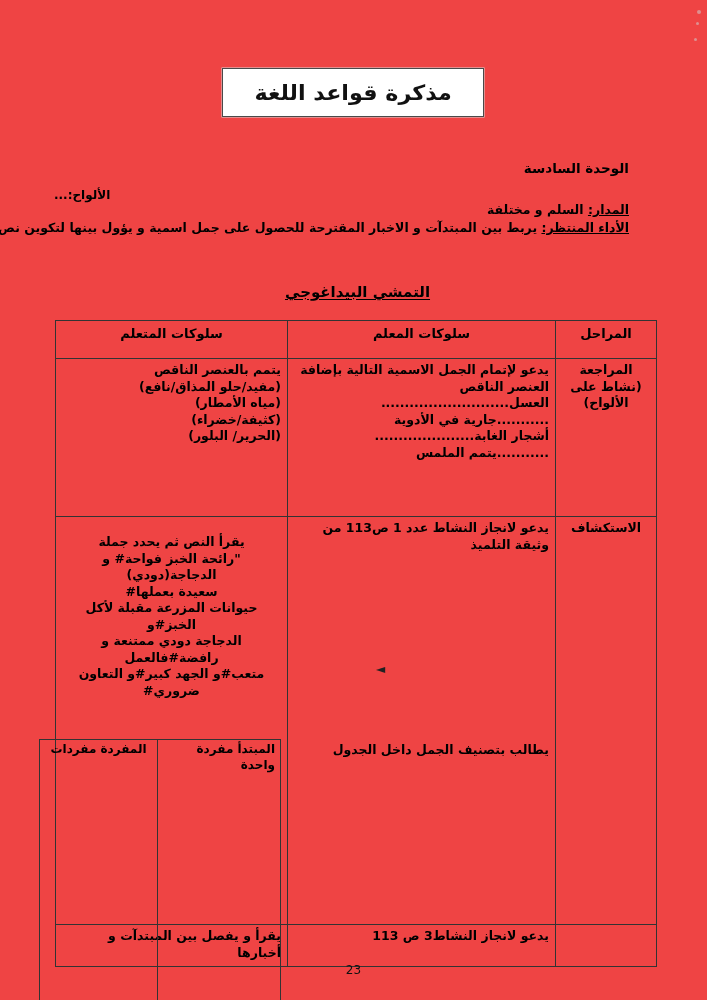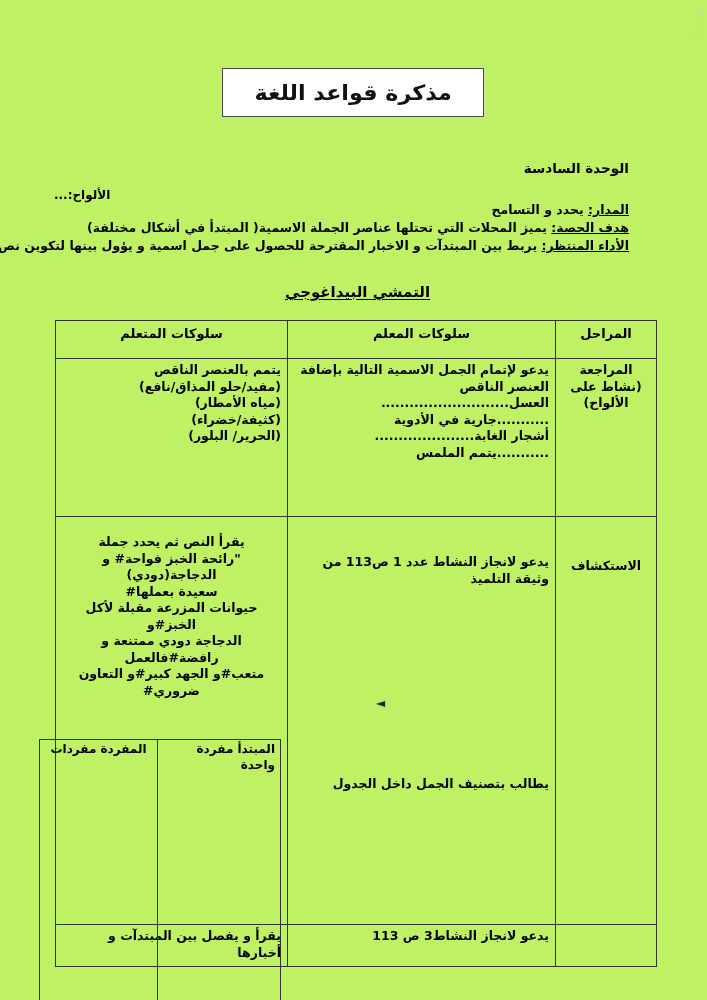--- a/index.html
+++ b/index.html
@@ -12,21 +12,21 @@
     height: 1000px;
     position: relative;
     font-family: "DejaVu Sans", "Liberation Sans", sans-serif;
     color: #000000;
     overflow: hidden;
   }
 
   .page {
     position: absolute;
     inset: 0;
-    background: #bef264;
+    background: #ef4444;
   }
 
   
   .title-box {
     position: absolute;
     left: 222px;
     top: 68px;
     width: 260px;
     height: 47px;
     border: 1px solid #4a4a4a;
@@ -223,22 +223,21 @@
 
   <div class="title-box">
     <div class="title-text">مذكرة قواعد اللغة</div>
   </div>
 
   <div class="unit-line">الوحدة السادسة</div>
 
   <div class="timing-line">الألواح:...</div>
 
   <div class="meta-lines">
-    <div class="row"><span class="lbl">المدار:</span><span class="val"> يحدد و التسامح</span></div>
-    <div class="row"><span class="lbl">هدف الحصة:</span><span class="val"> يميز المحلات التي تحتلها عناصر الجملة الاسمية( المبتدأ في أشكال مختلفة)</span></div>
+    <div class="row"><span class="lbl">المدار:</span><span class="val"> السلم و مختلفة</span></div>
     <div class="row"><span class="lbl">الأداء المنتظر:</span><span class="val"> يربط بين المبتدآت و الاخبار المقترحة للحصول على جمل اسمية و يؤول بينها لتكوين نص</span></div>
   </div>
 
   <div class="section-heading">
     <span>التمشي البيداغوجي</span>
   </div>
 
   <table class="main">
     <colgroup>
       <col class="c-stage">
@@ -272,25 +271,25 @@
           <div>يتمم بالعنصر الناقص</div>
           <div>(مفيد/حلو المذاق/نافع)</div>
           <div>(مياه الأمطار)</div>
           <div>(كثيفة/خضراء)</div>
           <div>(الحرير/ البلور)</div>
         </td>
       </tr>
 
       <tr class="row-explore">
         <td class="stage">
-          <div style="margin-top:38px;">الاستكشاف</div>
+          <div style="">الاستكشاف</div>
         </td>
         <td class="teacher">
           <div class="teacher-explore-wrap">
-            <div class="teacher-task" style="margin-top:34px;">
+            <div class="teacher-task" style="">
               <div>يدعو لانجاز النشاط عدد 1 ص113 من</div>
               <div>وثيقة التلميذ</div>
             </div>
             <div class="arrow-mark">◄</div>
             <div class="teacher-sort">يطالب بتصنيف الجمل داخل الجدول</div>
           </div>
         </td>
         <td class="learner">
           <div class="learner-explore-wrap">
             <div class="learner-text" style="margin-top:14px;text-align:center;">
@@ -320,14 +319,15 @@
       </tr>
 
       <tr class="row-last">
         <td class="stage"></td>
         <td class="teacher">يدعو لانجاز النشاط3 ص 113</td>
         <td class="learner">يقرأ و يفصل بين المبتدآت و أخبارها</td>
       </tr>
     </tbody>
   </table>
 
+  <div class="page-number">23</div>
 
 </div>
 
 </body></html>

